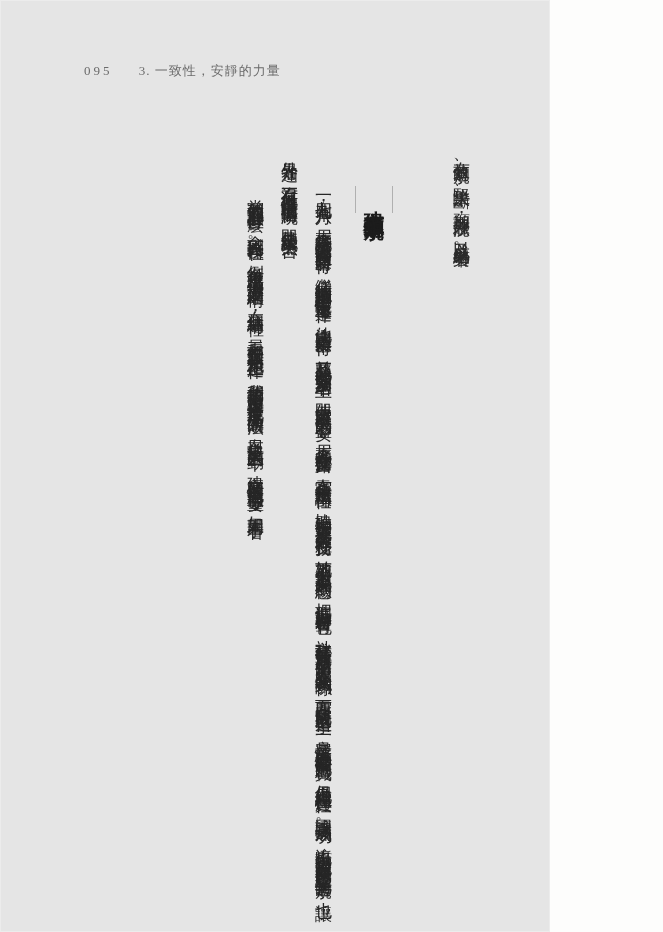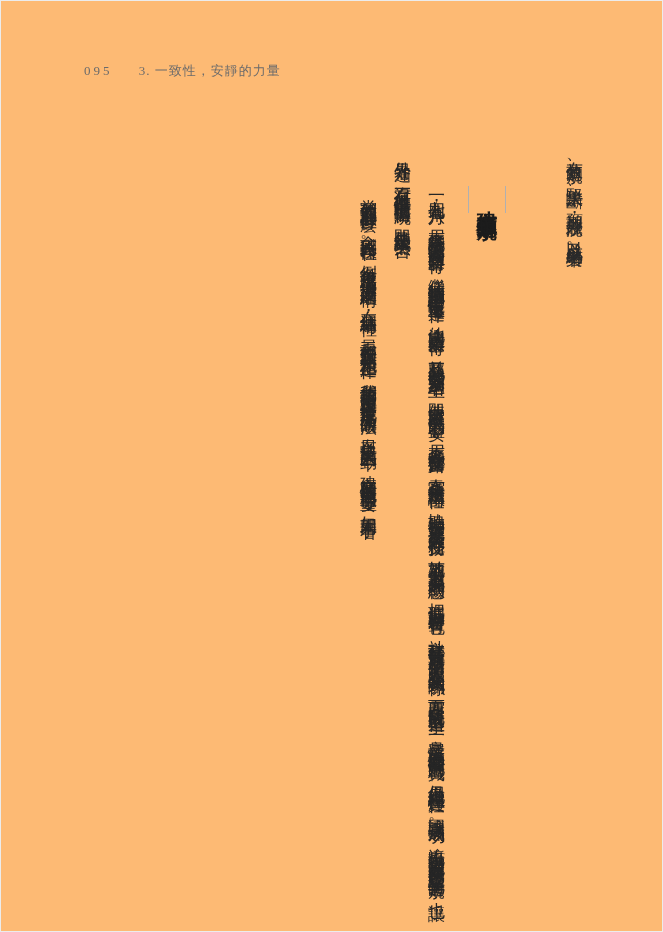--- a/index.html
+++ b/index.html
@@ -3,23 +3,23 @@
 <meta charset="utf-8">
 <style>
   * { margin: 0; padding: 0; box-sizing: border-box; }
   html, body { width: 663px; height: 932px; }
   body {
     font-family: "Liberation Serif", "DejaVu Serif", serif;
     background: #fdfdfc;
   }
   .page {
     position: relative;
-    width: 663px;
+    width: 550px;
     height: 932px;
-    background: #fdba74;
+    background: #e5e5e5;
     overflow: hidden;
     box-shadow: inset 0 0 0 1px #ececec;
     color: #262626;
   }
   
   .page-header {
     position: absolute;
     top: 62px;
     left: 84px;
     font-size: 13px;

